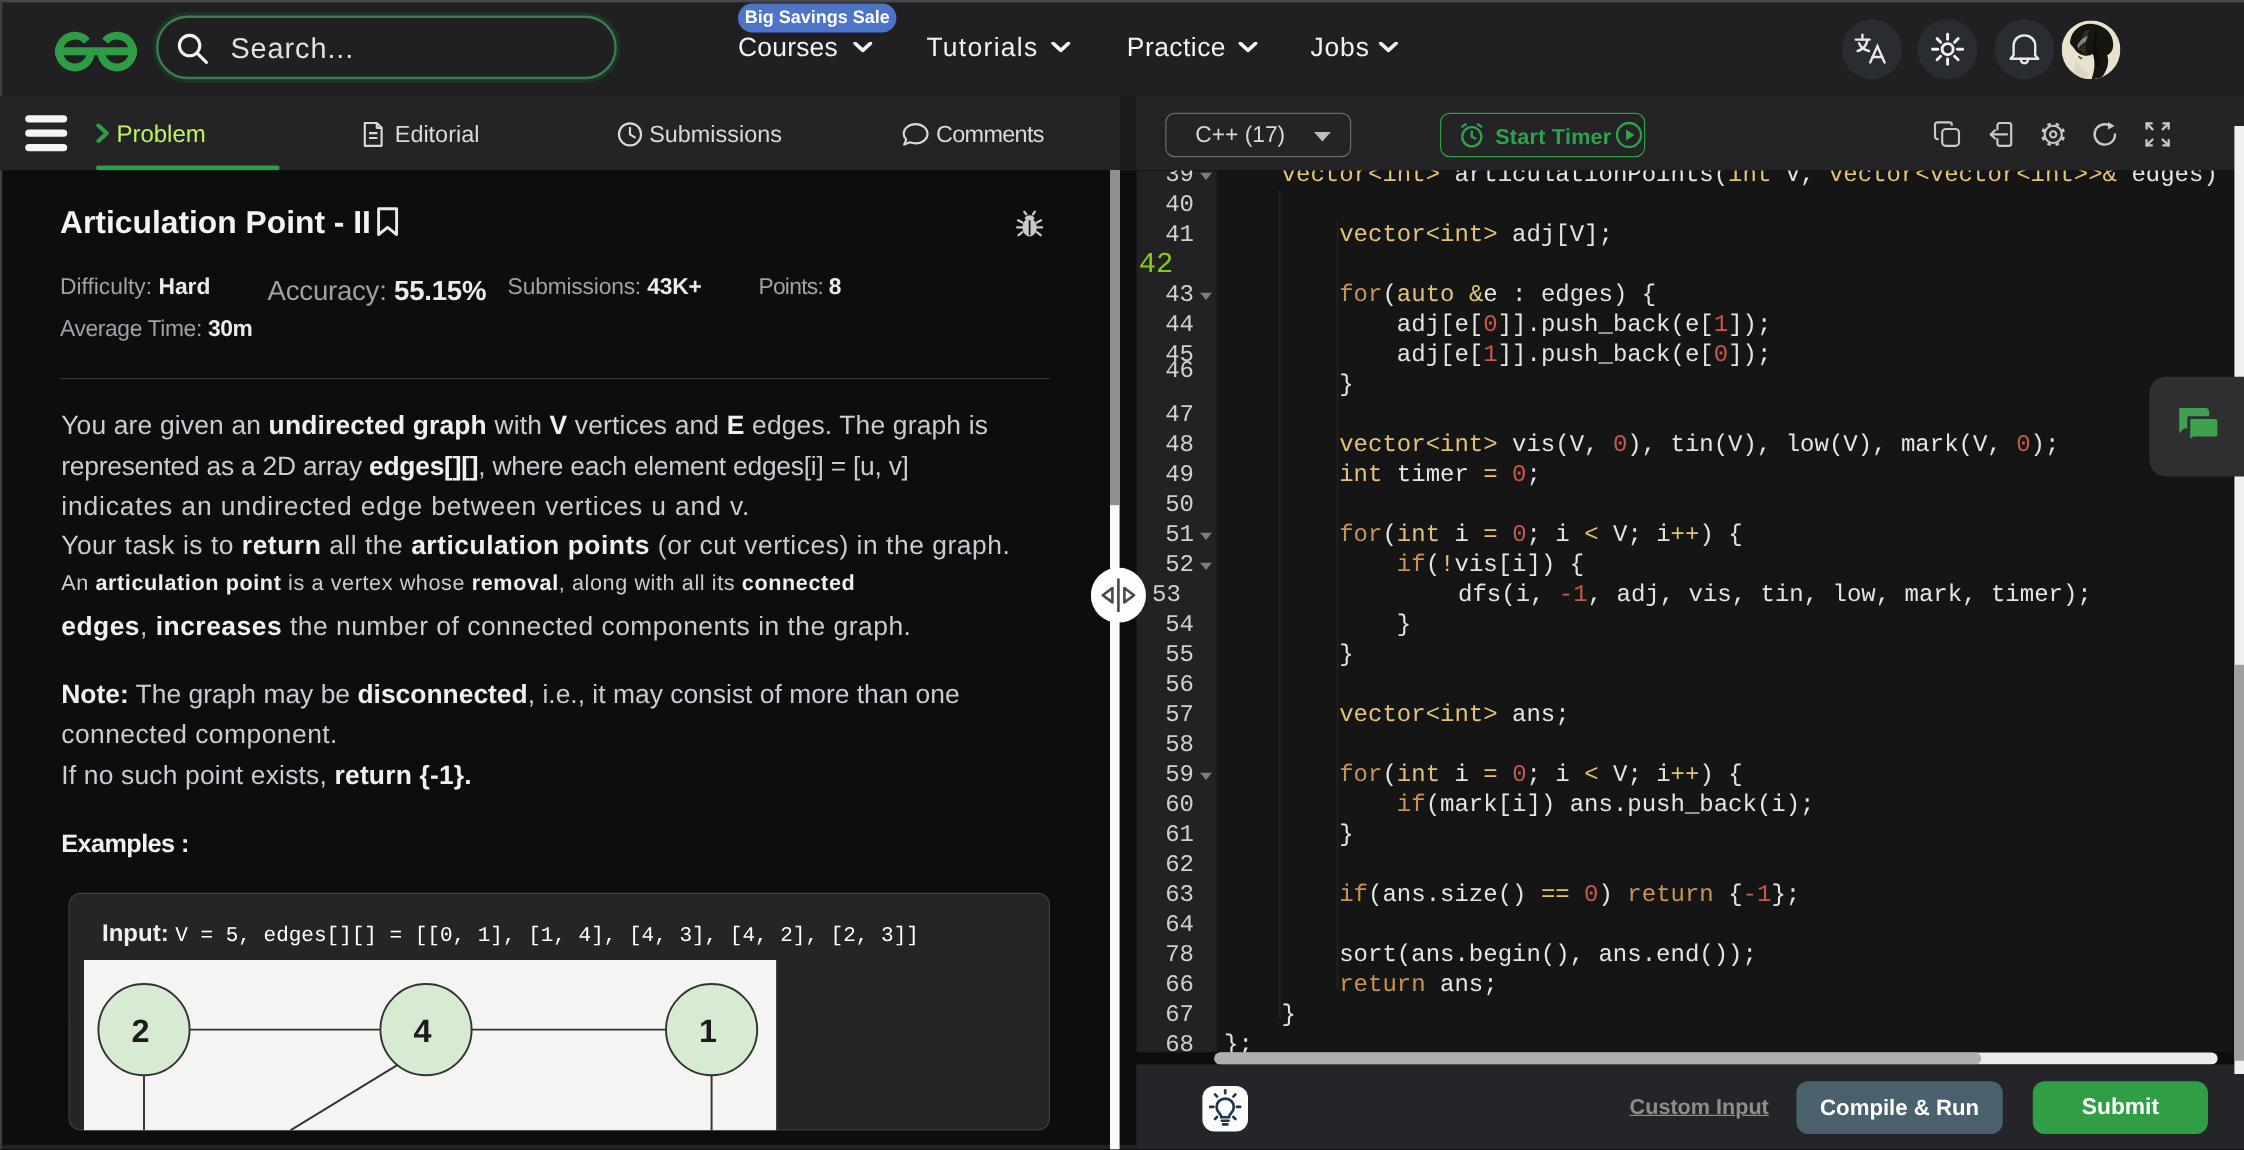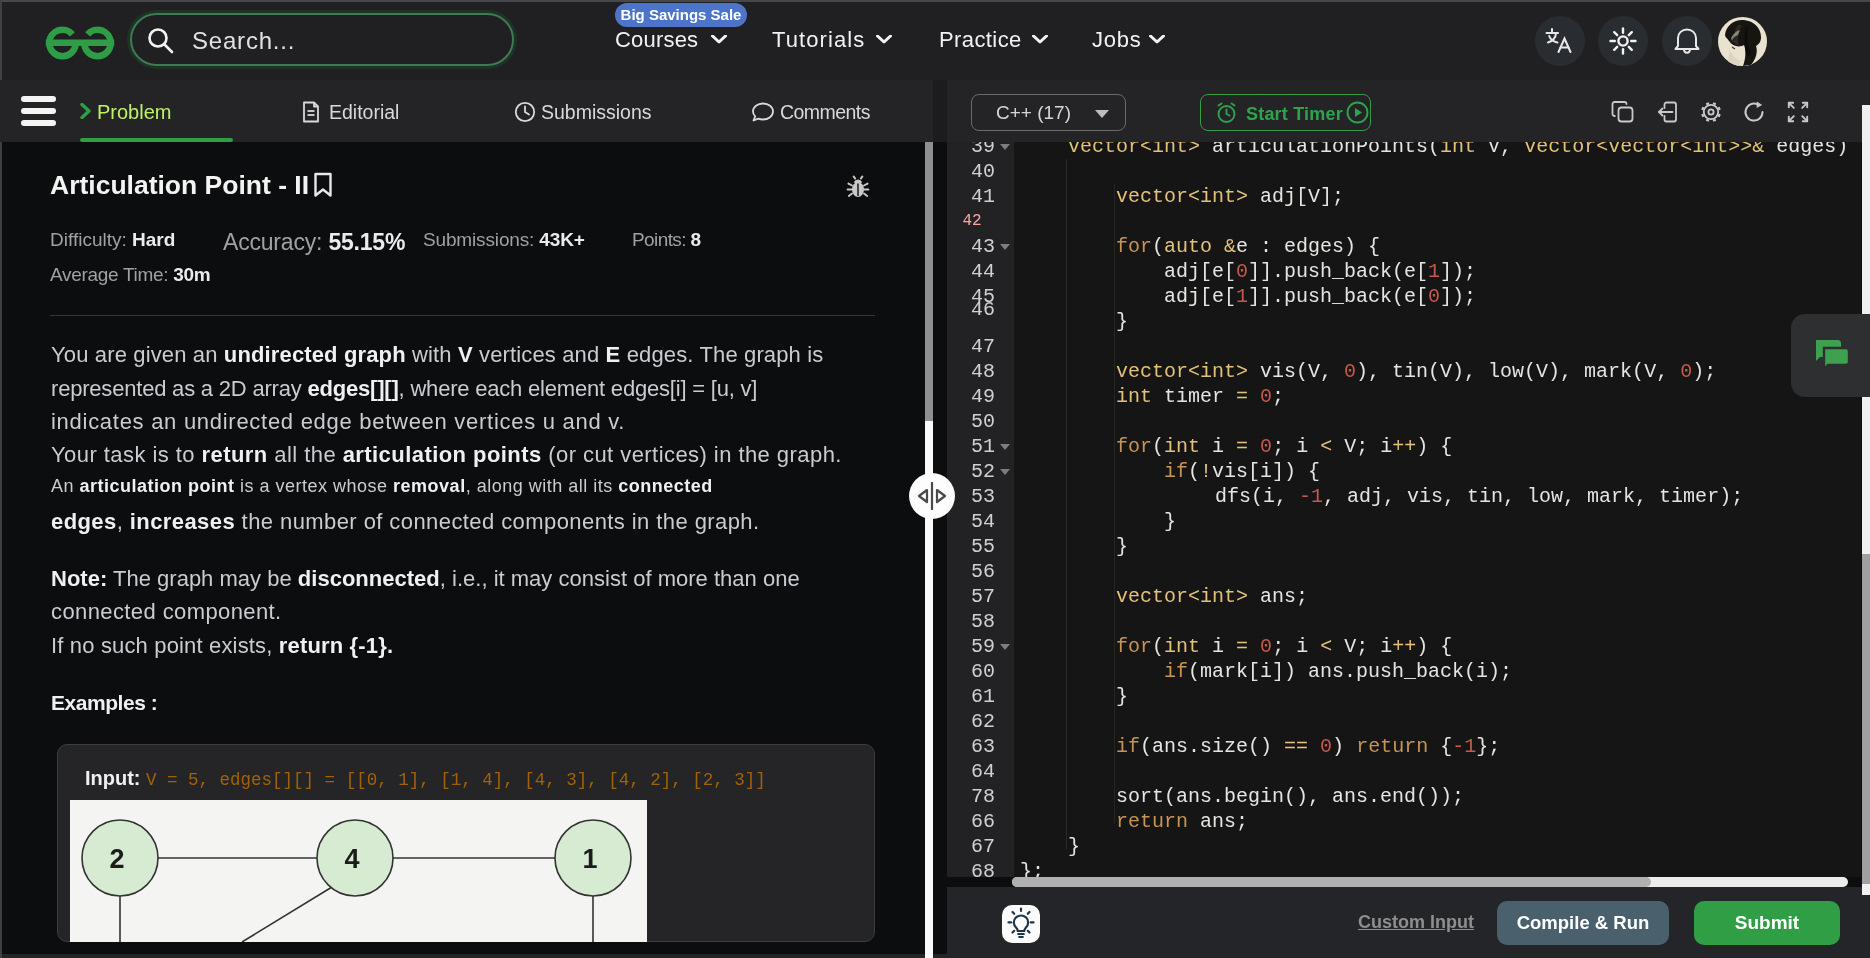--- a/index.html
+++ b/index.html
@@ -219,21 +219,21 @@
 <div class="abs" style="left:51px;top:376px;font-size:22px;letter-spacing:-0.20px;color:#c9cdd1;">represented as a 2D array <b>edges[][]</b>, where each element edges[i] = [u, v]</div>
 <div class="abs" style="left:51px;top:409px;font-size:22px;letter-spacing:0.72px;color:#c9cdd1;">indicates an undirected edge between vertices u and v.</div>
 <div class="abs" style="left:51px;top:442px;font-size:22px;letter-spacing:0.44px;color:#c9cdd1;">Your task is to <b>return</b> all the <b>articulation points</b> (or cut vertices) in the graph.</div>
 <div class="abs" style="left:51px;top:476px;font-size:18px;letter-spacing:0.50px;color:#c9cdd1;">An <b>articulation point</b> is a vertex whose <b>removal</b>, along with all its <b>connected</b></div>
 <div class="abs" style="left:51px;top:509px;font-size:22px;letter-spacing:0.42px;color:#c9cdd1;"><b>edges</b>, <b>increases</b> the number of connected components in the graph.</div>
 <div class="abs" style="left:51px;top:566px;font-size:22px;letter-spacing:0.01px;color:#c9cdd1;"><b>Note:</b> The graph may be <b>disconnected</b>, i.e., it may consist of more than one</div>
 <div class="abs" style="left:51px;top:599px;font-size:22px;letter-spacing:0.40px;color:#c9cdd1;">connected component.</div>
 <div class="abs" style="left:51px;top:633px;font-size:22px;letter-spacing:0.16px;color:#c9cdd1;">If no such point exists, <b>return {-1}.</b></div>
 <div class="abs" style="left:51px;top:690px;font-size:22px;letter-spacing:-0.45px;color:#c9cdd1;"><b style="font-size:21px;">Examples :</b></div>
 <div class="abs" style="left:57px;top:744px;width:818px;height:198px;background:#252528;border:1px solid #3c3d40;border-radius:10px;"></div>
-<div class="abs" style="left:85px;top:767px;font-size:20px;color:#f0f0f0;font-weight:700;">Input: <span class="mono" style="font-weight:400;font-size:17.5px;color:#a16207;">V = 5, edges[][] = [[0, 1], [1, 4], [4, 3], [4, 2], [2, 3]]</span></div>
+<div class="abs" style="left:85px;top:767px;font-size:20px;color:#f0f0f0;font-weight:700;">Input: <span class="mono" style="font-weight:400;font-size:17.5px;color:#ffffff;">V = 5, edges[][] = [[0, 1], [1, 4], [4, 3], [4, 2], [2, 3]]</span></div>
 <svg class="abs" style="left:70px;top:800px;" width="577" height="142" viewBox="0 0 577 142">
 <rect width="577" height="142" fill="#f4f4f3"></rect>
 <g stroke="#333" stroke-width="1.6" fill="none">
 <line x1="88" y1="58" x2="247" y2="58"></line>
 <line x1="323" y1="58" x2="485" y2="58"></line>
 <line x1="50" y1="96" x2="50" y2="142"></line>
 <line x1="523" y1="96" x2="523" y2="142"></line>
 <line x1="262" y1="87" x2="172" y2="142"></line>
 </g>
 <g stroke="#333" stroke-width="1.6" fill="#d7ead2">
@@ -259,21 +259,21 @@
 <div class="abs" style="left:947px;top:142px;width:914px;height:735px;overflow:hidden;background:#151516;">
 <div class="abs" style="left:0;top:0;width:67px;height:735px;background:#222225;"></div>
 <div class="abs" style="left:119px;top:17px;width:1px;height:690px;background:rgba(255,255,255,0.09);"></div>
 <div class="abs" style="left:167px;top:42px;width:1px;height:640px;background:rgba(255,255,255,0.07);"></div>
 <div class="abs mono" style="left:2px;top:-8px;width:46px;height:25px;line-height:25px;font-size:20px;color:#d0d0d0;text-align:right;">39</div>
 <div class="abs" style="left:53px;top:2px;width:0;height:0;border-left:5px solid transparent;border-right:5px solid transparent;border-top:6px solid #7d7d7d;"></div>
 <div class="abs mono" style="left:73px;top:-8px;height:25px;line-height:25px;font-size:20px;color:#e4e4e1;white-space:pre;">    <span style="color:#e3c179;">vector&lt;int&gt;</span> articulationPoints(<span style="color:#e3c179;">int</span> V, <span style="color:#e3c179;">vector&lt;vector&lt;int&gt;&gt;&amp;</span> edges) {</div>
 <div class="abs mono" style="left:2px;top:17px;width:46px;height:25px;line-height:25px;font-size:20px;color:#d0d0d0;text-align:right;">40</div>
 <div class="abs mono" style="left:2px;top:42px;width:46px;height:25px;line-height:25px;font-size:20px;color:#d0d0d0;text-align:right;">41</div>
 <div class="abs mono" style="left:73px;top:42px;height:25px;line-height:25px;font-size:20px;color:#e4e4e1;white-space:pre;">        <span style="color:#e3c179;">vector&lt;int&gt;</span> adj[V];</div>
-<div class="abs mono" style="left:2px;top:67px;width:46px;height:25px;line-height:25px;font-size:16px;color:#fca5a5;text-align:center;">42</div>
+<div class="abs mono" style="left:2px;top:67px;width:46px;height:25px;line-height:25px;font-size:24px;color:#84cc16;text-align:left;">42</div>
 <div class="abs mono" style="left:2px;top:92px;width:46px;height:25px;line-height:25px;font-size:20px;color:#d0d0d0;text-align:right;">43</div>
 <div class="abs" style="left:53px;top:102px;width:0;height:0;border-left:5px solid transparent;border-right:5px solid transparent;border-top:6px solid #7d7d7d;"></div>
 <div class="abs mono" style="left:73px;top:92px;height:25px;line-height:25px;font-size:20px;color:#e4e4e1;white-space:pre;">        <span style="color:#c79454;">for</span>(<span style="color:#e3c179;">auto</span> <span style="color:#e3c179;">&amp;</span>e : edges) {</div>
 <div class="abs mono" style="left:2px;top:117px;width:46px;height:25px;line-height:25px;font-size:20px;color:#d0d0d0;text-align:right;">44</div>
 <div class="abs mono" style="left:73px;top:117px;height:25px;line-height:25px;font-size:20px;color:#e4e4e1;white-space:pre;">            adj[e[<span style="color:#c55a4a;">0</span>]].push_back(e[<span style="color:#c55a4a;">1</span>]);</div>
 <div class="abs mono" style="left:2px;top:142px;width:46px;height:25px;line-height:25px;font-size:20px;color:#d0d0d0;text-align:right;">45</div>
 <div class="abs mono" style="left:73px;top:142px;height:25px;line-height:25px;font-size:20px;color:#e4e4e1;white-space:pre;">            adj[e[<span style="color:#c55a4a;">1</span>]].push_back(e[<span style="color:#c55a4a;">0</span>]);</div>
 <div class="abs mono" style="left:2px;top:155px;width:46px;height:25px;line-height:25px;font-size:20px;color:#d0d0d0;text-align:right;">46</div>
 <div class="abs mono" style="left:73px;top:167px;height:25px;line-height:25px;font-size:20px;color:#e4e4e1;white-space:pre;">        }</div>
 <div class="abs mono" style="left:2px;top:192px;width:46px;height:25px;line-height:25px;font-size:20px;color:#d0d0d0;text-align:right;">47</div>
@@ -281,21 +281,21 @@
 <div class="abs mono" style="left:73px;top:217px;height:25px;line-height:25px;font-size:20px;color:#e4e4e1;white-space:pre;">        <span style="color:#e3c179;">vector&lt;int&gt;</span> vis(V, <span style="color:#c55a4a;">0</span>), tin(V), low(V), mark(V, <span style="color:#c55a4a;">0</span>);</div>
 <div class="abs mono" style="left:2px;top:242px;width:46px;height:25px;line-height:25px;font-size:20px;color:#d0d0d0;text-align:right;">49</div>
 <div class="abs mono" style="left:73px;top:242px;height:25px;line-height:25px;font-size:20px;color:#e4e4e1;white-space:pre;">        <span style="color:#e3c179;">int</span> timer <span style="color:#e3c179;">=</span> <span style="color:#c55a4a;">0</span>;</div>
 <div class="abs mono" style="left:2px;top:267px;width:46px;height:25px;line-height:25px;font-size:20px;color:#d0d0d0;text-align:right;">50</div>
 <div class="abs mono" style="left:2px;top:292px;width:46px;height:25px;line-height:25px;font-size:20px;color:#d0d0d0;text-align:right;">51</div>
 <div class="abs" style="left:53px;top:302px;width:0;height:0;border-left:5px solid transparent;border-right:5px solid transparent;border-top:6px solid #7d7d7d;"></div>
 <div class="abs mono" style="left:73px;top:292px;height:25px;line-height:25px;font-size:20px;color:#e4e4e1;white-space:pre;">        <span style="color:#c79454;">for</span>(<span style="color:#e3c179;">int</span> i <span style="color:#e3c179;">=</span> <span style="color:#c55a4a;">0</span>; i <span style="color:#e3c179;">&lt;</span> V; i<span style="color:#e3c179;">++</span>) {</div>
 <div class="abs mono" style="left:2px;top:317px;width:46px;height:25px;line-height:25px;font-size:20px;color:#d0d0d0;text-align:right;">52</div>
 <div class="abs" style="left:53px;top:327px;width:0;height:0;border-left:5px solid transparent;border-right:5px solid transparent;border-top:6px solid #7d7d7d;"></div>
 <div class="abs mono" style="left:73px;top:317px;height:25px;line-height:25px;font-size:20px;color:#e4e4e1;white-space:pre;">            <span style="color:#c79454;">if</span>(<span style="color:#e3c179;">!</span>vis[i]) {</div>
-<div class="abs mono" style="left:2px;top:342px;width:46px;height:25px;line-height:25px;font-size:20px;color:#d0d0d0;text-align:right;">53</div>
+<div class="abs mono" style="left:2px;top:342px;width:46px;height:25px;line-height:25px;font-size:20px;color:#d0d0d0;text-align:center;">53</div>
 <div class="abs mono" style="left:76px;top:342px;height:25px;line-height:25px;font-size:20px;color:#e4e4e1;white-space:pre;">                dfs(i, <span style="color:#c55a4a;">-1</span>, adj, vis, tin, low, mark, timer);</div>
 <div class="abs mono" style="left:2px;top:367px;width:46px;height:25px;line-height:25px;font-size:20px;color:#d0d0d0;text-align:right;">54</div>
 <div class="abs mono" style="left:73px;top:367px;height:25px;line-height:25px;font-size:20px;color:#e4e4e1;white-space:pre;">            }</div>
 <div class="abs mono" style="left:2px;top:392px;width:46px;height:25px;line-height:25px;font-size:20px;color:#d0d0d0;text-align:right;">55</div>
 <div class="abs mono" style="left:73px;top:392px;height:25px;line-height:25px;font-size:20px;color:#e4e4e1;white-space:pre;">        }</div>
 <div class="abs mono" style="left:2px;top:417px;width:46px;height:25px;line-height:25px;font-size:20px;color:#d0d0d0;text-align:right;">56</div>
 <div class="abs mono" style="left:2px;top:442px;width:46px;height:25px;line-height:25px;font-size:20px;color:#d0d0d0;text-align:right;">57</div>
 <div class="abs mono" style="left:73px;top:442px;height:25px;line-height:25px;font-size:20px;color:#e4e4e1;white-space:pre;">        <span style="color:#e3c179;">vector&lt;int&gt;</span> ans;</div>
 <div class="abs mono" style="left:2px;top:467px;width:46px;height:25px;line-height:25px;font-size:20px;color:#d0d0d0;text-align:right;">58</div>
 <div class="abs mono" style="left:2px;top:492px;width:46px;height:25px;line-height:25px;font-size:20px;color:#d0d0d0;text-align:right;">59</div>

